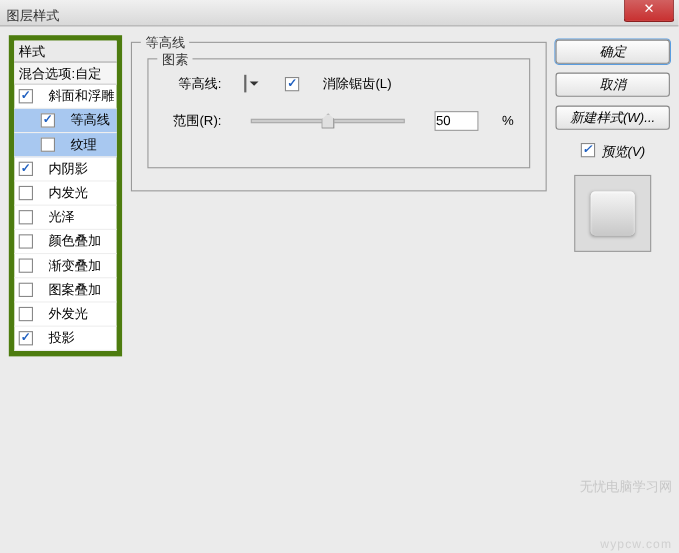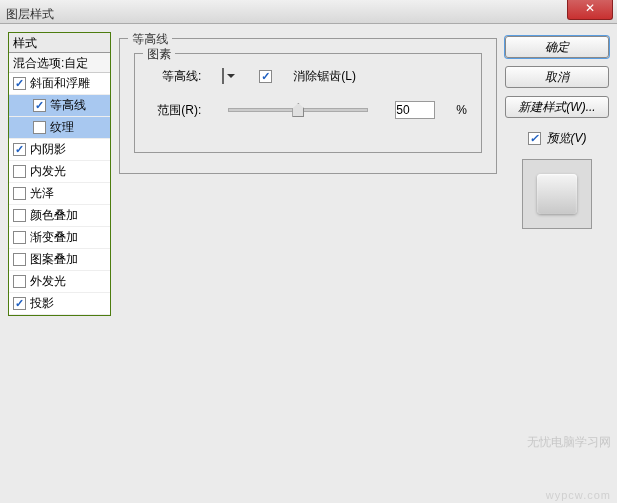--- a/index.html
+++ b/index.html
@@ -1,44 +1,44 @@
 <!DOCTYPE html>
 <html><head>
   <meta charset="utf-8">
   <style>
     * { box-sizing: border-box; margin: 0; padding: 0; font-family: "Microsoft YaHei", SimSun, sans-serif; font-size: 12px; }
     body { background: #ebebeb; width: 617px; height: 503px; overflow: hidden; position: relative; }
     .titlebar { height: 24px; background: linear-gradient(#f0f0f0, #d8d8d8); border-bottom: 1px solid #aaa; display: flex; align-items: flex-end; padding: 0 6px; position: relative; }
     .titlebar-text { color: #333; }
     .close-btn { position: absolute; right: 4px; top: 0; width: 46px; height: 20px; background: linear-gradient(#d26060, #c83030); border: 1px solid #8a2020; border-top: none; border-radius: 0 0 3px 3px; color: #fff; text-align: center; line-height: 16px; font-size: 13px; cursor: pointer; }
     .dialog-body { display: flex; padding: 8px; gap: 8px; }
-    .styles-panel { width: 112px; border: 1px solid #4d7c0f; background: #fff; }
+    .styles-panel { width: 112px; border: 5px solid #4d7c0f; background: #fff; }
     .styles-header { background: #eaeaea; height: 20px; line-height: 20px; padding-left: 4px; border-bottom: 1px solid #999; }
     .styles-sub { background: #f5f5f5; height: 20px; line-height: 20px; padding-left: 4px; border-bottom: 1px solid #ccc; }
-    .style-row { height: 22px; display: flex; align-items: center; padding-left: 4px; gap: 4px; border-bottom: 1px solid #eee; cursor: pointer; }
+    .style-row { height: 22px; display: flex; align-items: center; padding-left: 4px; gap: 14px; border-bottom: 1px solid #eee; cursor: pointer; }
     .style-row.indented { padding-left: 24px; }
     .style-row.selected { background: #a8c8f0; }
     .cb { width: 13px; height: 13px; border: 1px solid #888; background: #fff; display: inline-flex; align-items: center; justify-content: center; flex-shrink: 0; }
     .cb.checked::after { content: "✓"; color: #2060c0; font-size: 11px; line-height: 1; font-weight: bold; }
     .center-panel { flex: 1; position: relative; }
     .group { border: 1px solid #999; padding: 10px 14px 20px; position: relative; margin-top: 6px; }
     .group-title { position: absolute; top: -8px; left: 8px; background: #ebebeb; padding: 0 4px; color: #333; }
     .nested-group { margin-top: 4px; }
     .form-row { display: flex; align-items: center; gap: 21px; margin-bottom: 10px; height: 24px; }
     .form-row .lbl { width: 52px; text-align: right; }
     .contour-thumb { width: 40px; height: 24px; border: 1px solid #666; background: linear-gradient(135deg, #fff 0%, #fff 48%, #333 48%, #333 52%, #888 52%, #888 100%); position: relative; cursor: pointer; }
     .contour-thumb::after { content: ""; position: absolute; right: -12px; top: 50%; border: 4px solid transparent; border-top-color: #333; transform: translateY(-2px); }
     .contour-wrap { padding-right: 14px; }
     .slider-track { width: 140px; height: 4px; background: #ccc; border: 1px solid #aaa; position: relative; margin: 0 6px; }
     .slider-thumb { position: absolute; left: 50%; top: -6px; width: 12px; height: 14px; background: #e0e0e0; border: 1px solid #888; transform: translateX(-50%); clip-path: polygon(50% 0, 100% 40%, 100% 100%, 0 100%, 0 40%); }
     .num-input { width: 40px; height: 18px; border: 1px solid #999; background: #fff; }
     .right-panel { width: 110px; display: flex; flex-direction: column; align-items: center; gap: 8px; padding-top: 4px; font-style: italic; }
     .btn { width: 104px; height: 22px; background: linear-gradient(#fdfdfd, #e4e4e4); border: 1px solid #888; border-radius: 3px; cursor: pointer; display: flex; align-items: center; justify-content: center; }
     .btn.default { box-shadow: 0 0 0 1px #5a9de0; }
-    .preview-row { display: flex; align-items: center; gap: 6px; margin-top: 4px; }
+    .preview-row { display: flex; gap: 6px; margin-top: 4px; }
     .preview-box { width: 70px; height: 70px; border: 1px solid #999; background: #dcdcdc; display: flex; align-items: center; justify-content: center; margin-top: 4px; }
     .preview-inner { width: 40px; height: 40px; background: linear-gradient(#f5f5f5, #c8c8c8); border-radius: 4px; box-shadow: inset 0 1px 2px rgba(255,255,255,0.8), 0 1px 3px rgba(0,0,0,0.3); }
     .watermark { position: absolute; right: 6px; bottom: 2px; text-align: right; color: #c8c8c8; font-size: 13px; line-height: 1.1; pointer-events: none; }
     .watermark .sub { font-size: 11px; color: #d0d0d0; letter-spacing: 1px; margin-top: 40px; }
   </style>
 </head>
 <body>
 
 <div class="titlebar">
   <span class="titlebar-text">图层样式</span>

